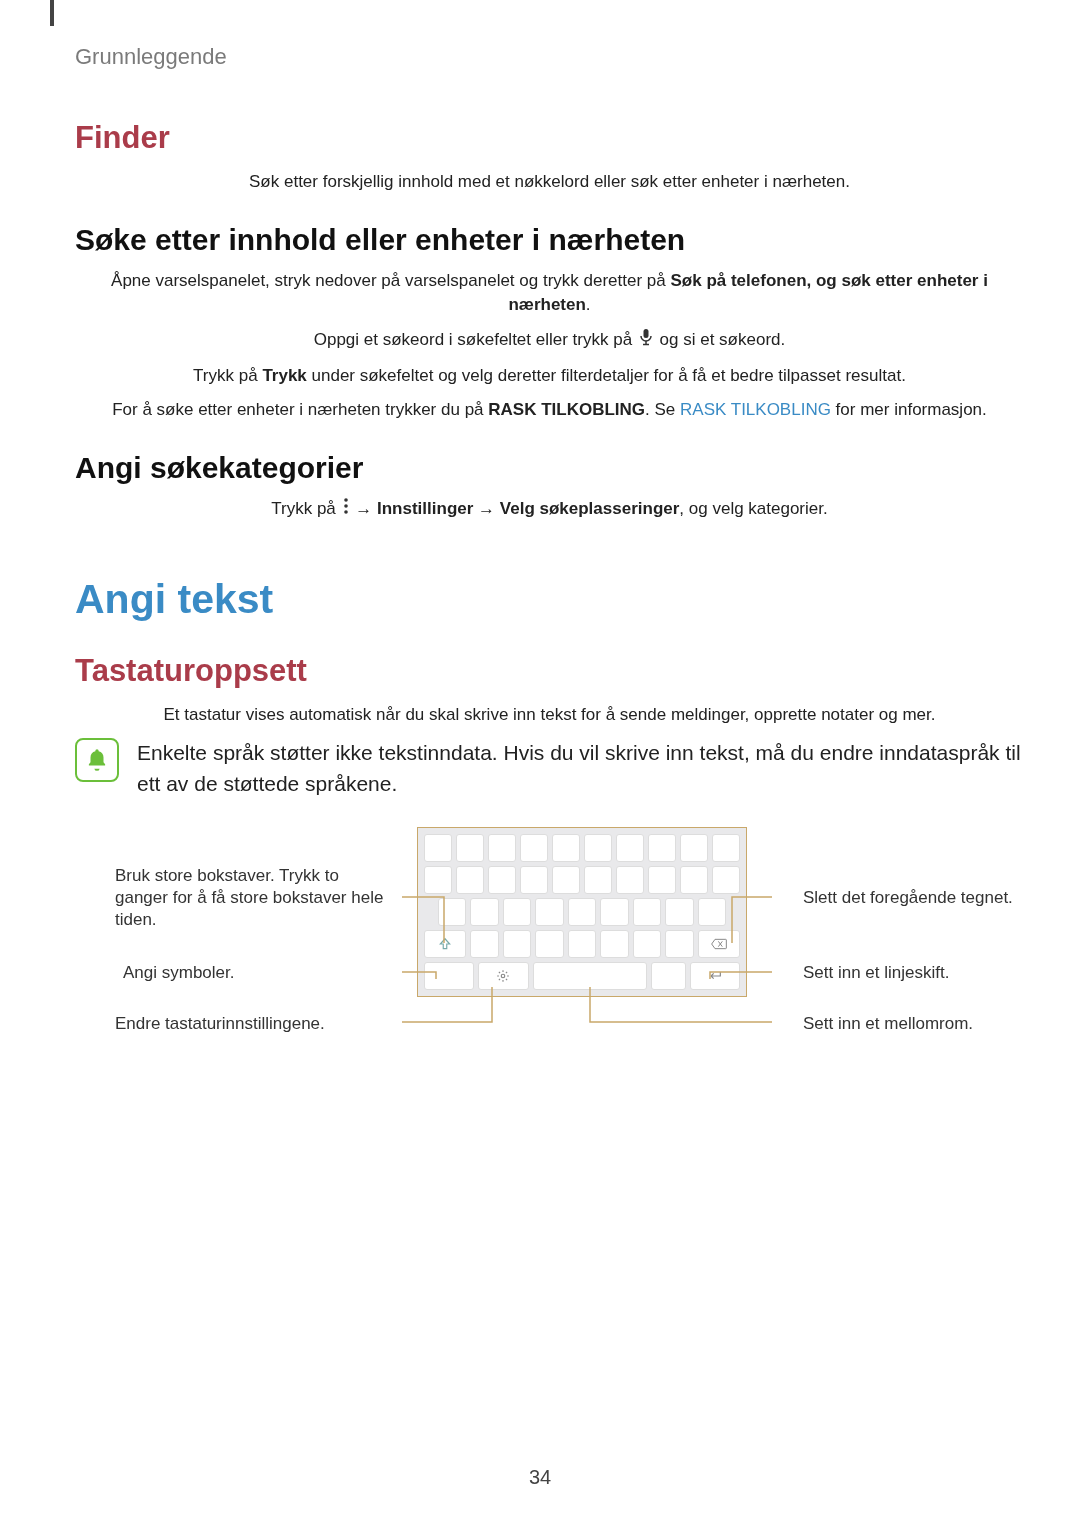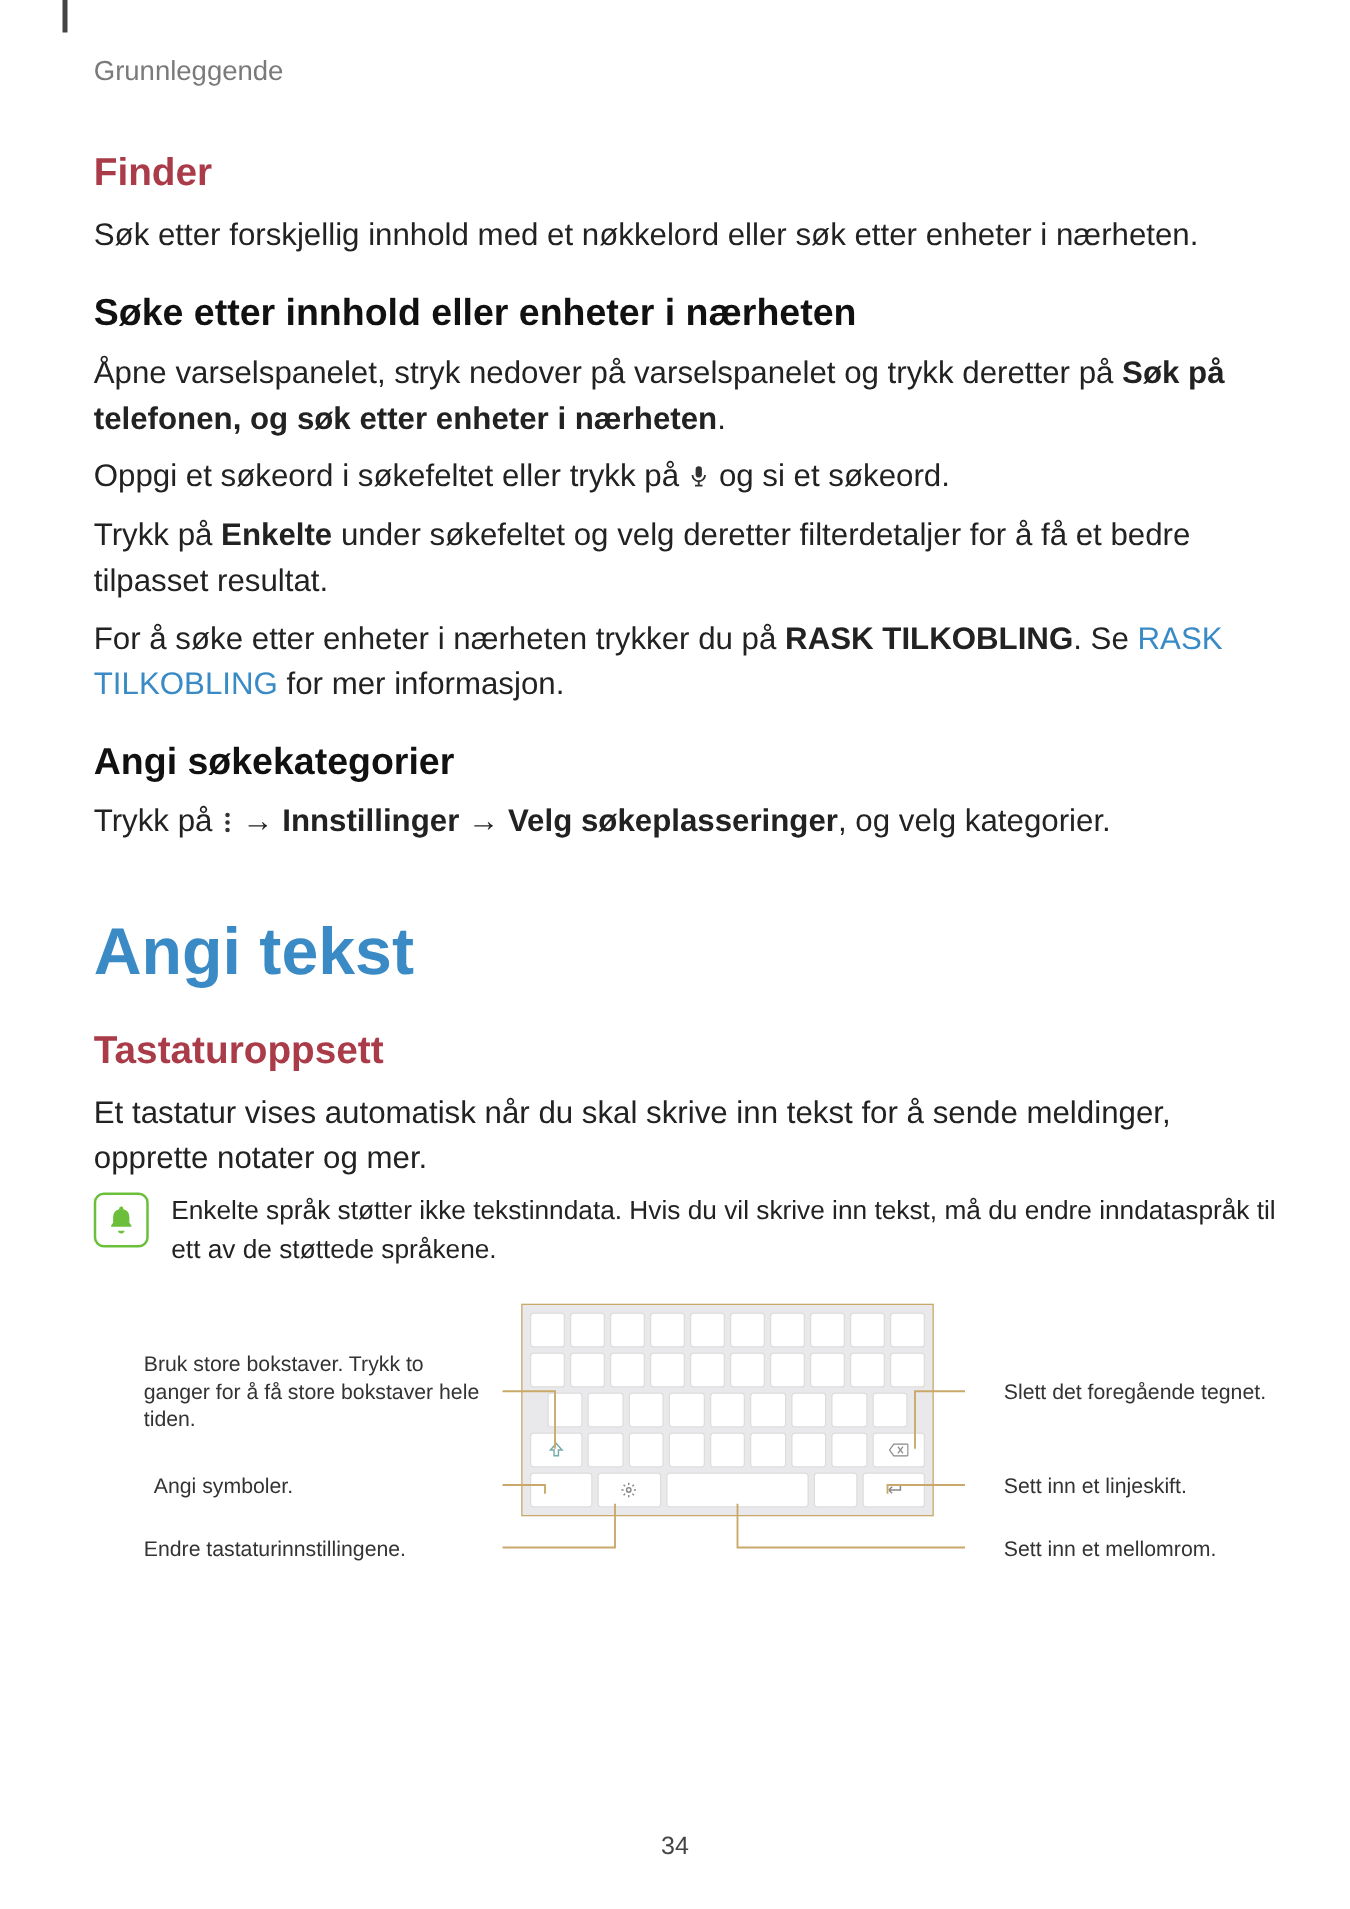--- a/index.html
+++ b/index.html
@@ -3,23 +3,23 @@
 <meta charset="utf-8">
 <style>
   * { box-sizing: border-box; margin: 0; padding: 0; }
   html, body { width: 1080px; height: 1527px; }
   body { font-family: Arial, Helvetica, sans-serif; color: #222; background: #fff; position: relative; }
   .page { padding: 40px 56px 40px 75px; position: relative; height: 100%; border-radius: 14px; }
   .edge-tab { position: absolute; left: 50px; top: 0; width: 0; height: 26px; border-left: 4px solid #444; }
   .header-bar { margin-bottom: 50px; margin-top: 4px; }
   .breadcrumb { font-size: 22px; color: #7a7a7a; }
   .h2-red { font-size: 31px; font-weight: bold; color: #aa3c4a; margin-bottom: 14px; }
-  .h1-blue { font-size: 53px; font-weight: bold; color: #3a8bc5; margin-top: 54px; margin-bottom: 30px; }
+  .h1-blue { font-size: 41px; font-weight: bold; color: #3a8bc5; margin-top: 54px; margin-bottom: 30px; }
   .h3-black { font-size: 30px; font-weight: bold; color: #111; margin-top: 28px; margin-bottom: 12px; }
-  .body-p { font-size: 25px; line-height: 1.45; color: #222; margin-bottom: 10px; }
+  .body-p { font-size: 17px; line-height: 1.45; color: #222; margin-bottom: 10px; text-align: center; }
   .b { font-weight: bold; }
   .link { color: #3a8bc5; }
   .mic-icon, .more-icon { display: inline-block; vertical-align: middle; margin: 0 2px; }
   .note-row { display: flex; align-items: flex-start; margin-top: 10px; gap: 18px; }
   .note-icon-box { width: 44px; height: 44px; border: 2px solid #6bbf3a; border-radius: 8px; display: flex; align-items: center; justify-content: center; flex: none; }
   .note-text { font-size: 21px; line-height: 1.45; }
   .kb-figure { position: relative; width: 100%; height: 280px; margin-top: 28px; }
   .kb { position: absolute; left: 342px; top: 0; width: 330px; border: 1px solid #c9a86a; background: #e9e9eb; padding: 6px; }
   .kb-row { display: flex; gap: 4px; margin-bottom: 4px; }
   .kb-row:last-child { margin-bottom: 0; }
@@ -56,21 +56,21 @@
   <p class="body-p">
     <span>Oppgi et søkeord i søkefeltet eller trykk på </span><span class="mic-icon"><svg width="14" height="18" viewBox="0 0 14 18">
           <rect x="4.5" y="1" width="5" height="9" rx="2.5" fill="#333"></rect>
           <path d="M2 8 a5 5 0 0 0 10 0" stroke="#333" stroke-width="1.5" fill="none"></path>
           <line x1="7" y1="13" x2="7" y2="16" stroke="#333" stroke-width="1.5"></line>
           <line x1="4" y1="16.5" x2="10" y2="16.5" stroke="#333" stroke-width="1.5"></line>
         </svg></span><span> og si et søkeord.</span>
   </p>
 
   <p class="body-p">
-    <span>Trykk på </span><span class="b">Enkelte</span><span> under søkefeltet og velg deretter filterdetaljer for å få et bedre tilpasset resultat.</span>
+    <span>Trykk på </span><span class="b">Trykk</span><span> under søkefeltet og velg deretter filterdetaljer for å få et bedre tilpasset resultat.</span>
   </p>
 
   <p class="body-p">
     <span>For å søke etter enheter i nærheten trykker du på </span><span class="b">RASK TILKOBLING</span><span>. Se </span><span class="link">RASK TILKOBLING</span><span> for mer informasjon.</span>
   </p>
 
   <div class="h3-black">Angi søkekategorier</div>
   <p class="body-p">
     <span>Trykk på </span><span class="more-icon"><svg width="6" height="18" viewBox="0 0 6 18">
           <circle cx="3" cy="3" r="1.8" fill="#333"></circle>

